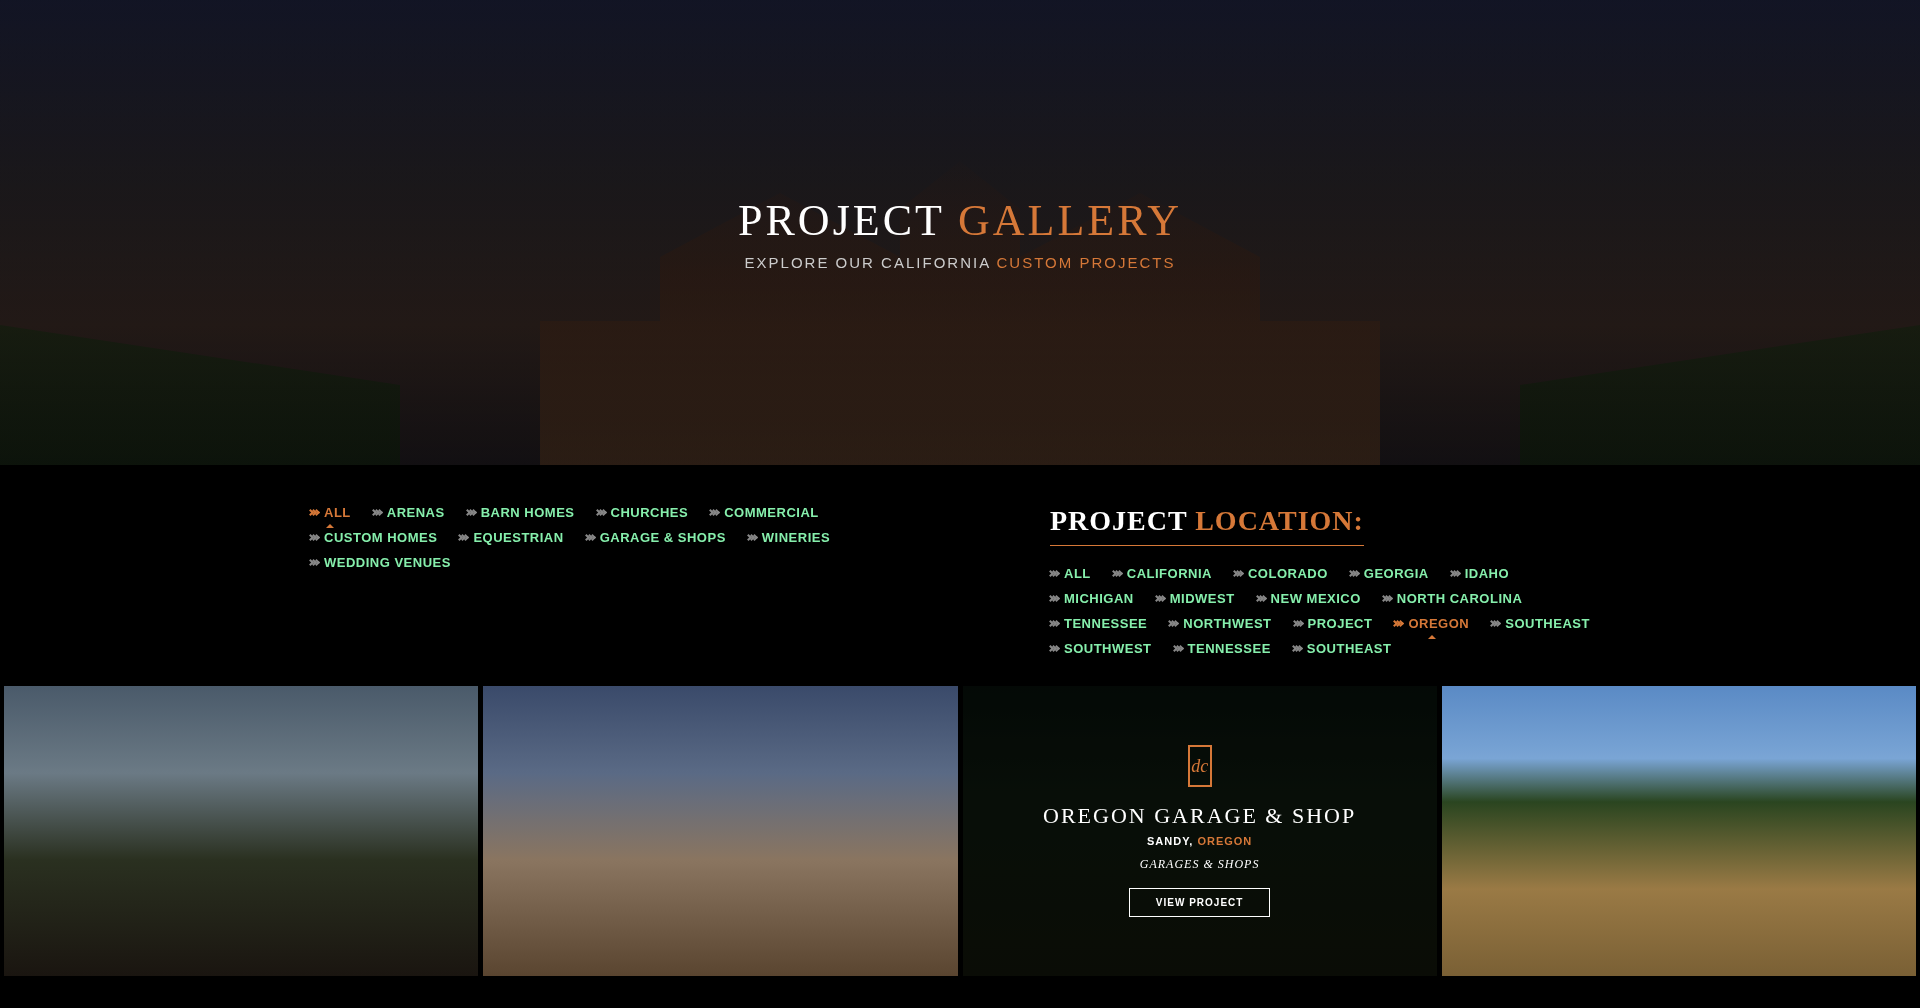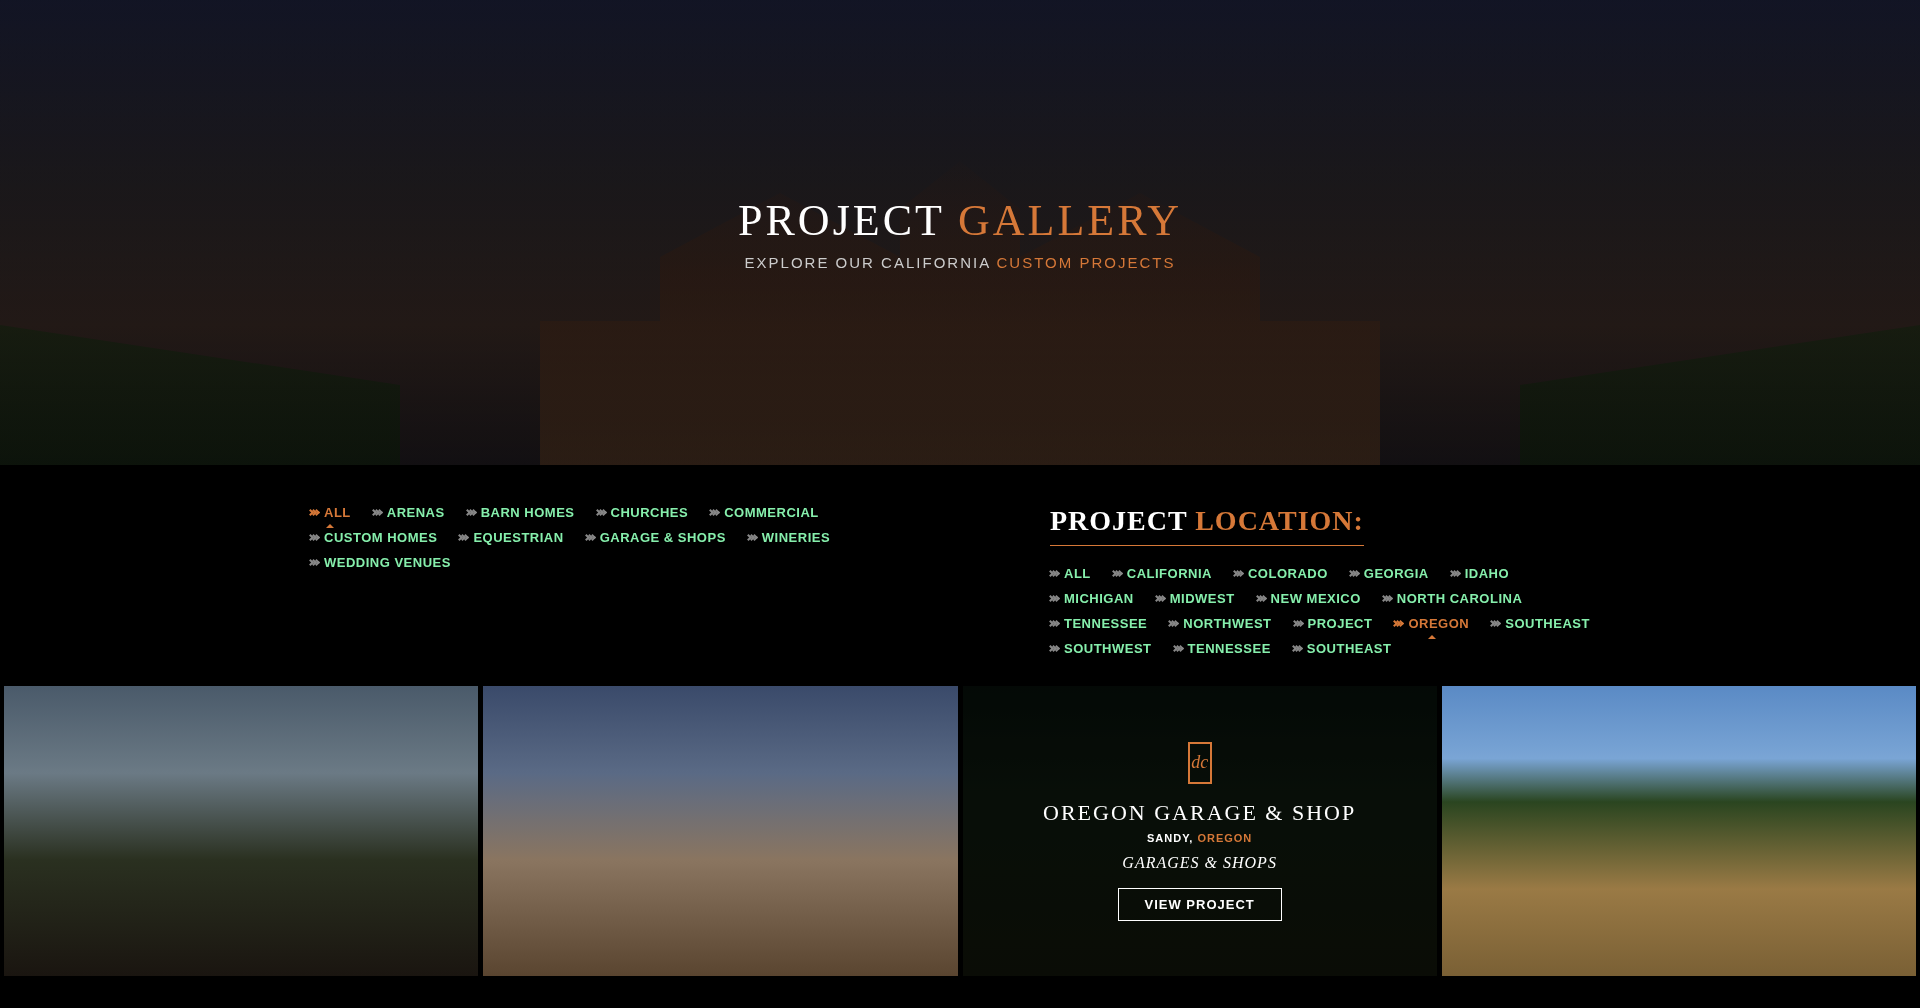--- a/index.html
+++ b/index.html
@@ -167,30 +167,30 @@
       text-align: center;
     }
     .card-location {
       font-family: Arial, sans-serif;
       font-size: 11px;
       letter-spacing: 1px;
       font-weight: bold;
     }
     .card-location .accent { color: #d67838; }
     .card-category {
-      font-size: 16px;
+      font-size: 12px;
       font-style: italic;
       letter-spacing: 1px;
       margin: 4px 0 10px 0;
     }
     .card-button {
       border: 1px solid #fff;
       padding: 8px 26px;
       font-family: Arial, sans-serif;
-      font-size: 13px;
+      font-size: 10px;
       font-weight: bold;
       letter-spacing: 1px;
       background: transparent;
       color: #fff;
       cursor: pointer;
     }
   </style>
 </head>
 <body>
 

